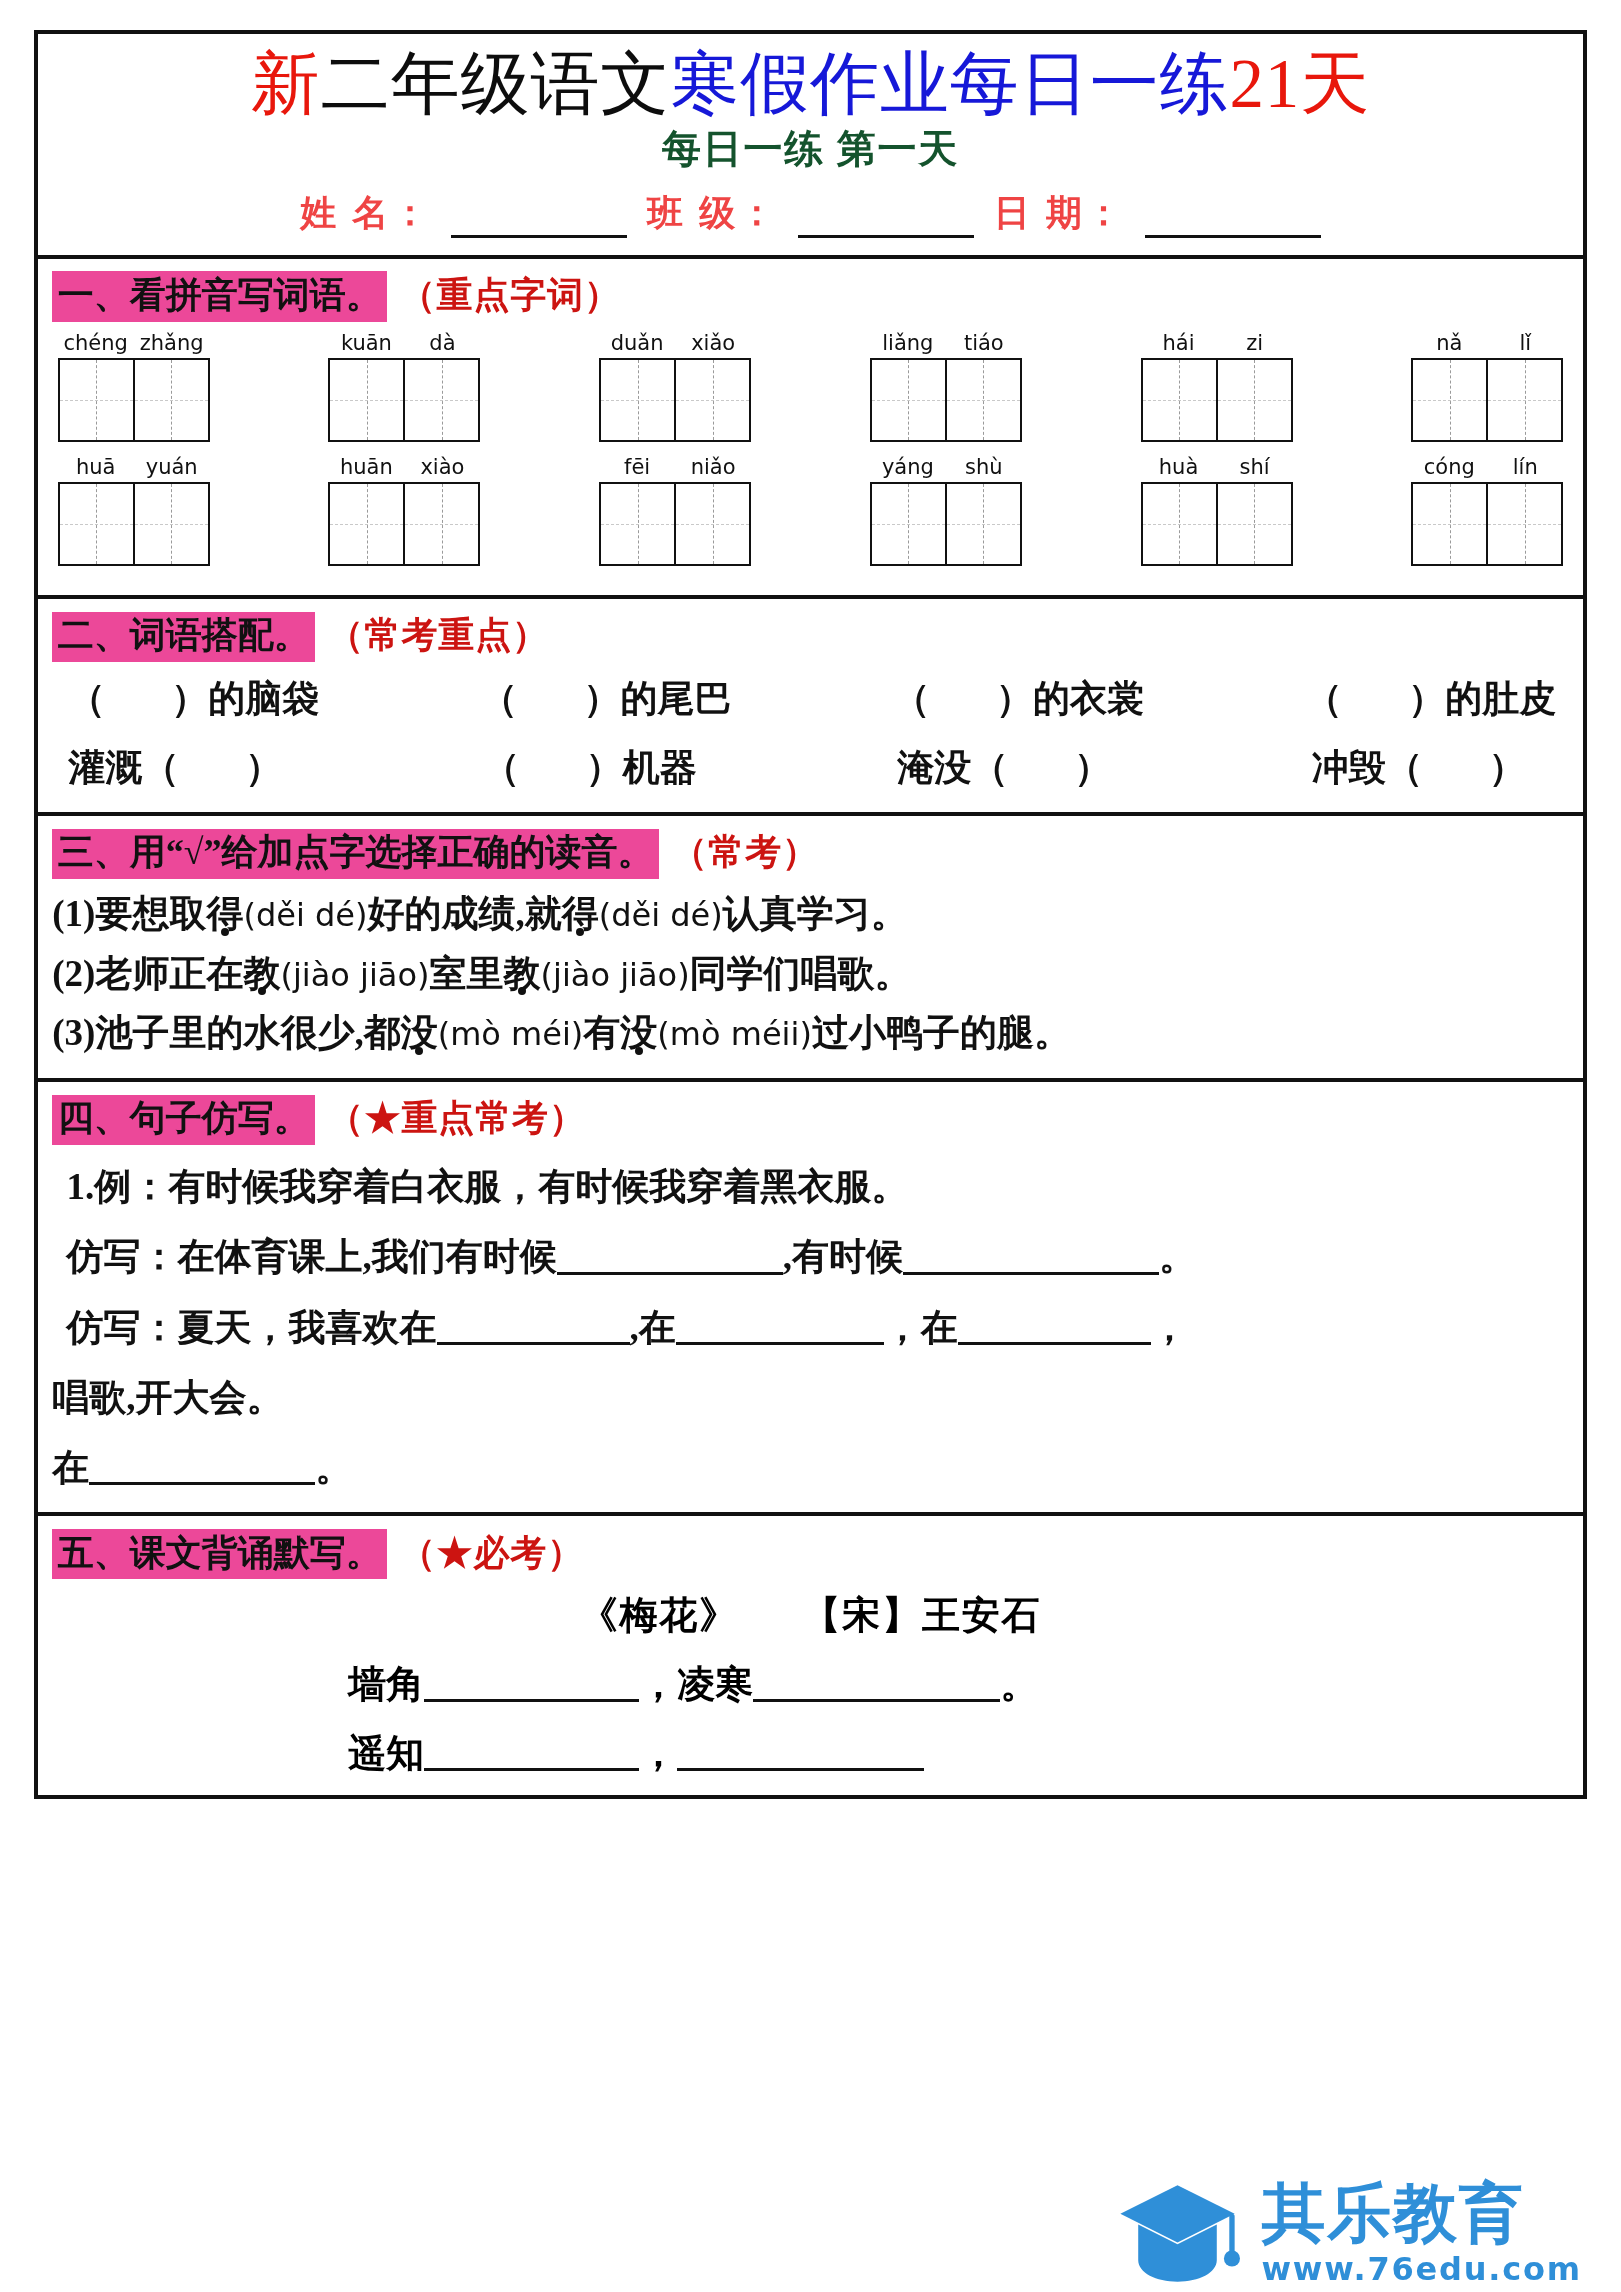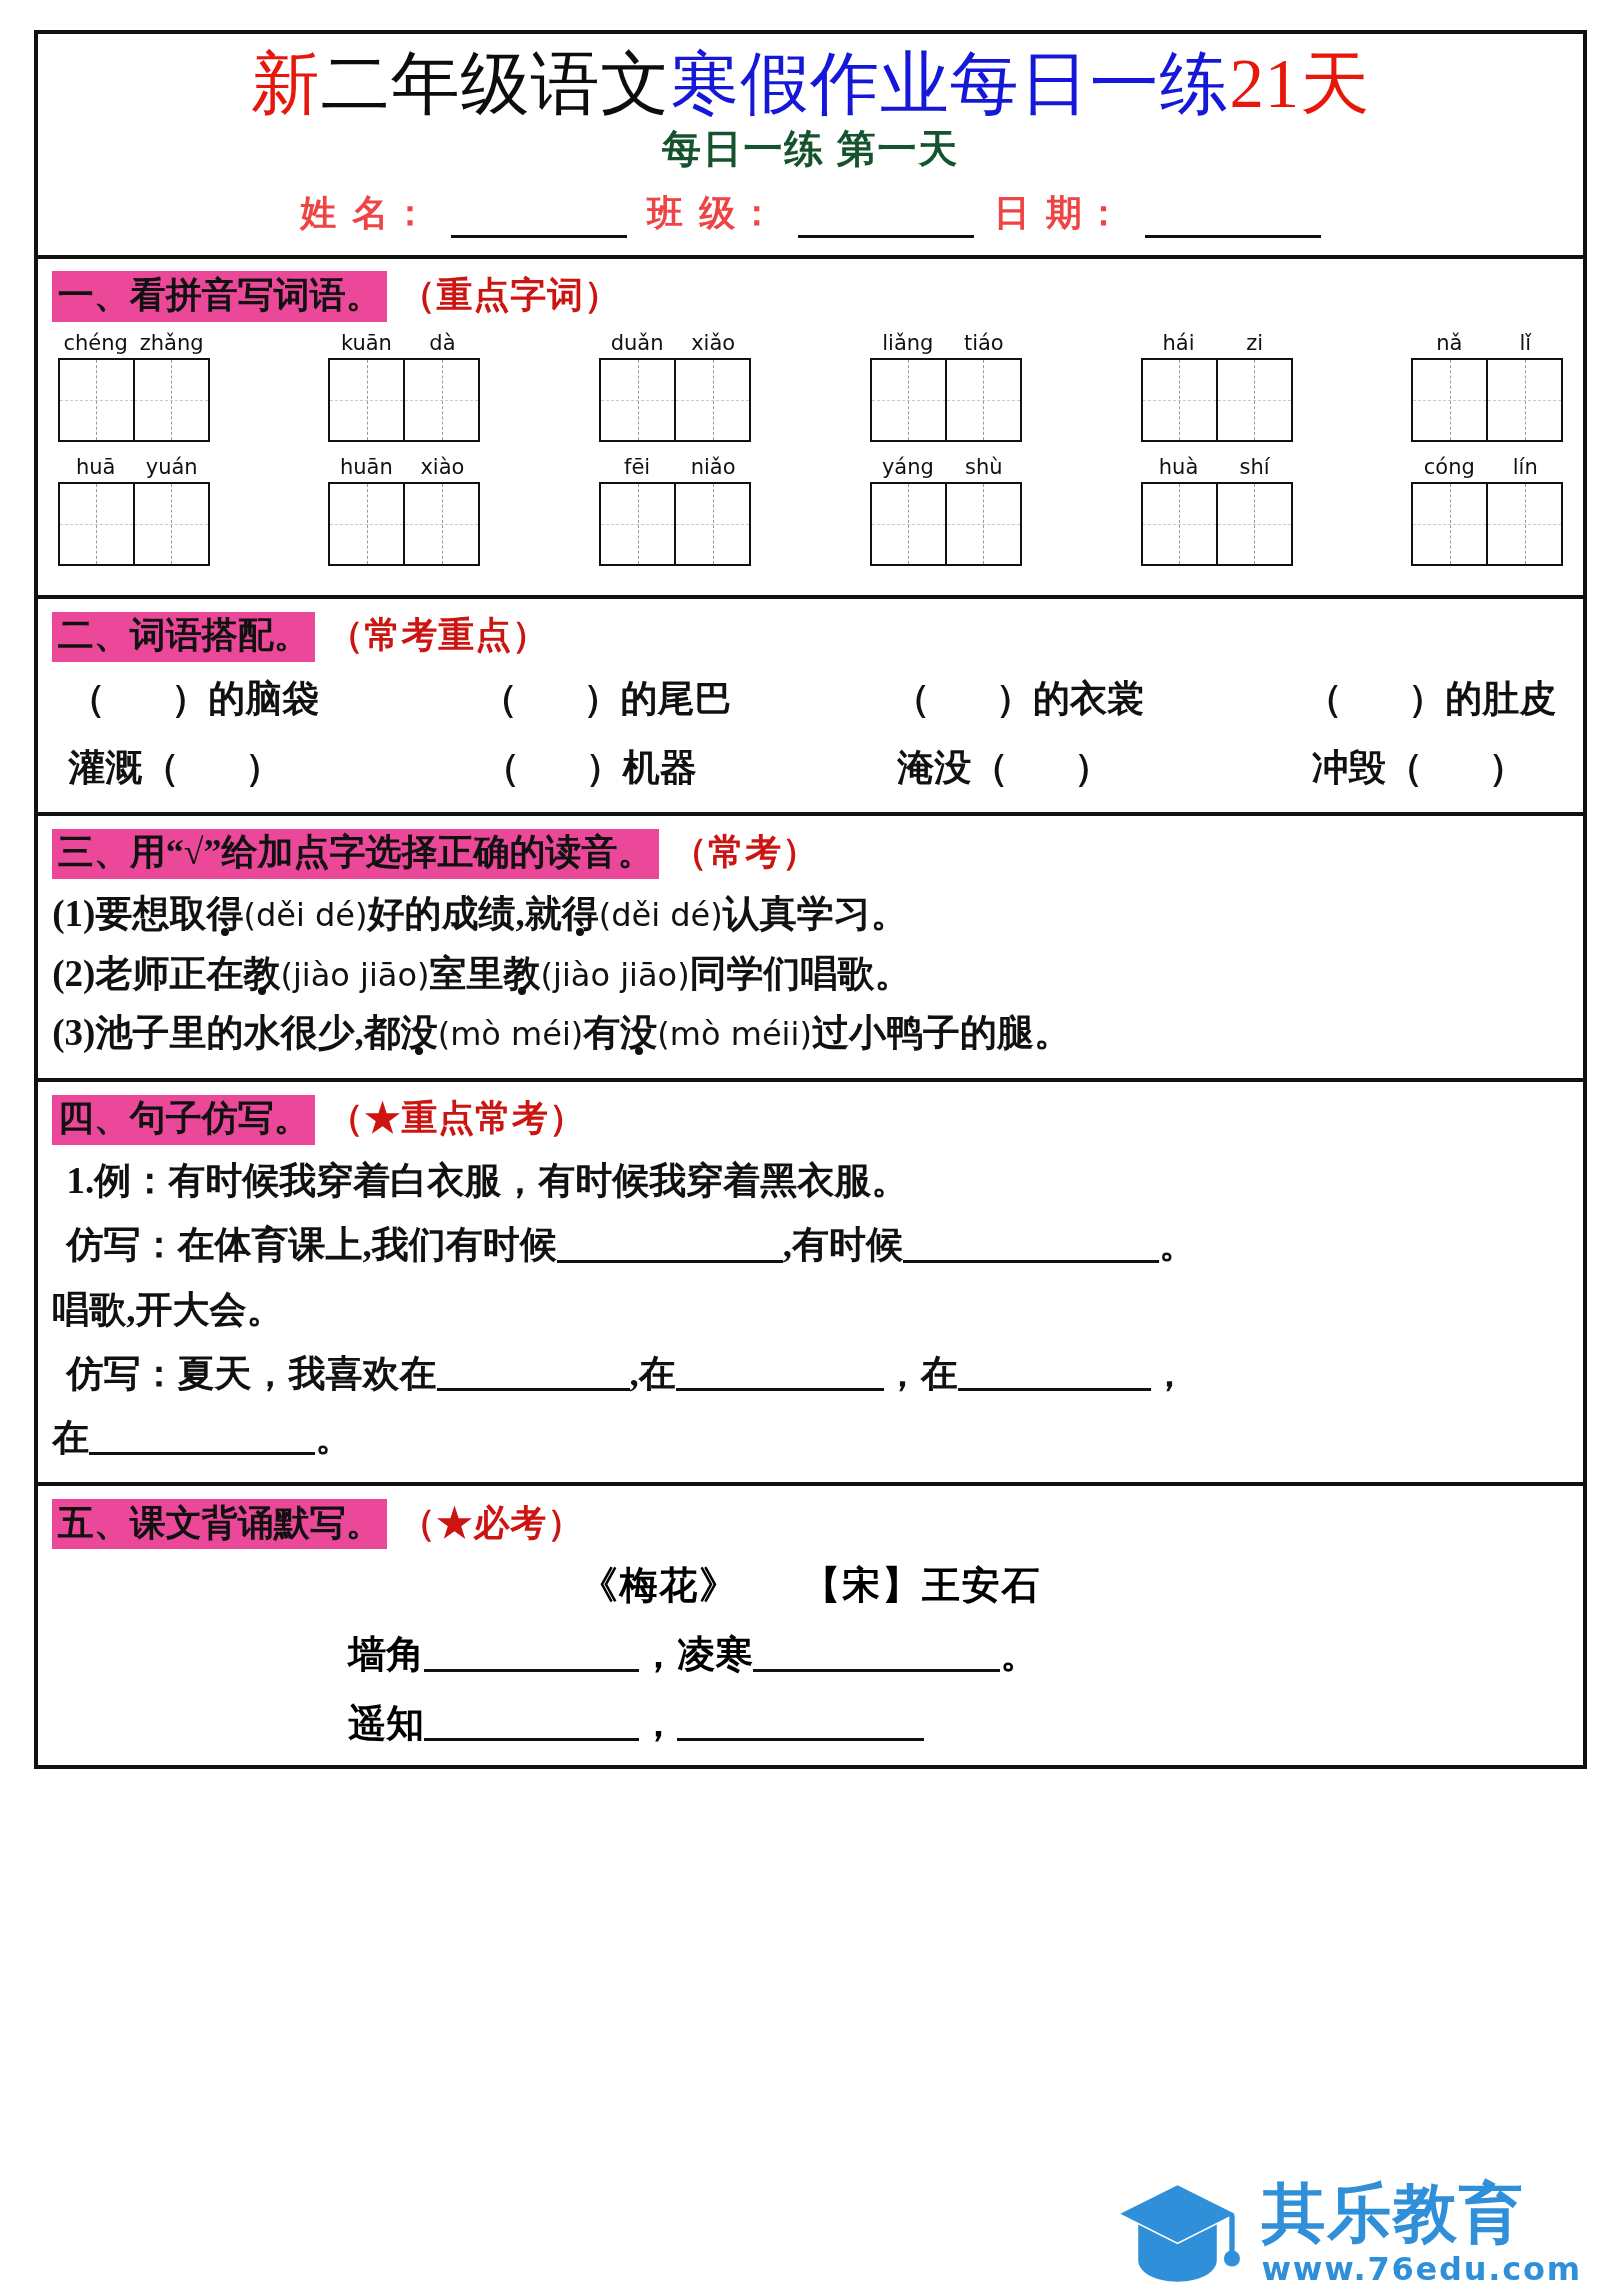--- a/index.html
+++ b/index.html
@@ -208,21 +208,21 @@
     vertical-align:-5.4px;
     height:27px;
   }
   .f-long{width:226px;}
   .f-long2{width:256px;}
   .f-mid{width:193px;}
   .f-mid2{width:208px;}
   .f-poem{width:215px;}
   .f-poem-long{width:247px;}
 
-  .sec4 .txt{margin-top:8px;}
+  .sec4 .txt{margin-top:14px;}
   .indent{padding-left:14.3px;}
 
   
   .poem-title{
     text-align:center;
     font-size:38px;
     font-weight:bold;
     margin-top:10.7px;
     letter-spacing:1.8px;
     font-family:"Liberation Serif", serif;
@@ -459,26 +459,26 @@
       </div>
 
       <div class="txt indent">
         <span>1.例：</span><span>有时候我穿着白衣服，有时候我穿着黑衣服。</span>
       </div>
 
       <div class="txt indent">
         <span>仿写：</span><span>在体育课上,我们有时候</span><span class="fill f-long"></span><span>,有时候</span><span class="fill f-long2"></span><span>。</span>
       </div>
 
+      <div class="txt indent">
+        <span>仿写：</span><span>夏天，我喜欢在</span><span class="fill f-mid"></span><span>,在</span><span class="fill f-mid2"></span><span>，在</span><span class="fill f-mid"></span><span>，</span>
+      </div>
+
       <div class="txt">
         <span>唱歌,开大会。</span>
-      </div>
-
-      <div class="txt indent">
-        <span>仿写：</span><span>夏天，我喜欢在</span><span class="fill f-mid"></span><span>,在</span><span class="fill f-mid2"></span><span>，在</span><span class="fill f-mid"></span><span>，</span>
       </div>
       <div class="txt">
         <span>在</span><span class="fill f-long"></span><span>。</span>
       </div>
     </div>
 
     <div class="section">
       <div class="sec-head">
         <span class="sec-title">五、课文背诵默写。</span>
         <span class="sec-tag">（★必考）</span>

